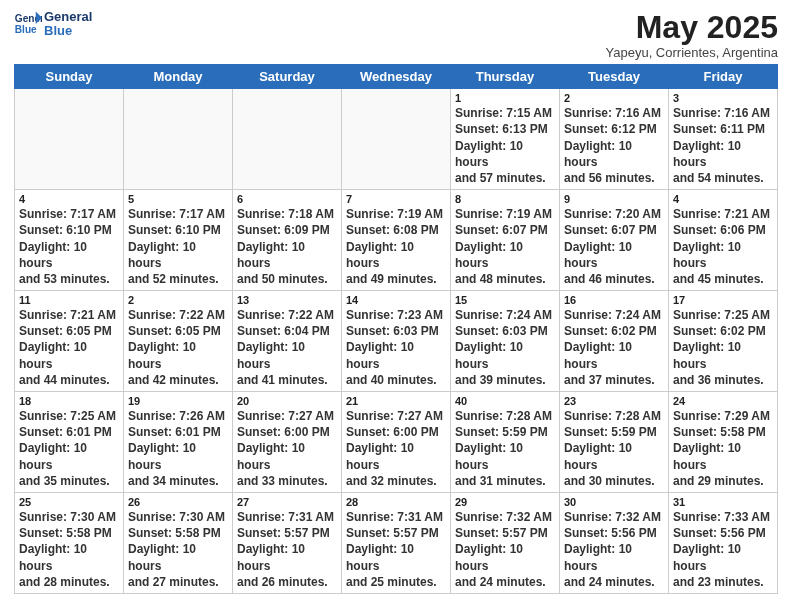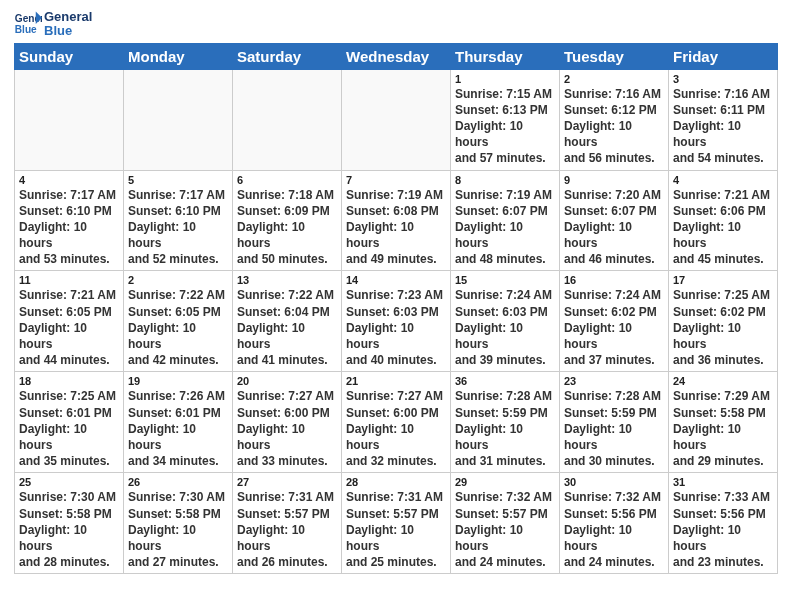--- a/index.html
+++ b/index.html
@@ -46,25 +46,25 @@
       color: #444;
     }
     .calendar {
       width: 100%;
       border-collapse: collapse;
       border: 1px solid #ccc;
     }
     .calendar th {
       background: #2a6ebb;
       color: #fff;
-      font-size: 15px;
+      font-size: 13px;
       font-weight: bold;
       padding: 4px 4px;
       border: 1px solid #2a6ebb;
-      text-align: left;
+      text-align: center;
     }
     .calendar td {
       border: 1px solid #ccc;
       vertical-align: top;
       padding: 3px 4px;
       font-size: 9.5px;
       color: #222;
       width: calc(100% / 7);
       height: 80px;
     }
@@ -95,20 +95,22 @@
         <text x="1" y="16" font-size="13" font-weight="bold" fill="#1a3a6b" font-family="Arial">General</text>
         <text x="1" y="30" font-size="13" font-weight="bold" fill="#2a6ebb" font-family="Arial">Blue</text>
         <polygon points="28,2 36,10 28,18" fill="#2a6ebb"></polygon>
       </svg>
       <div style="display:flex;flex-direction:column;line-height:1.1">
         <span style="font-size:13px;font-weight:bold;color:#1a3a6b;">General</span>
         <span style="font-size:13px;font-weight:bold;color:#2a6ebb;">Blue</span>
       </div>
     </div>
     <div class="title-block">
+      <div class="month-title">May 2025</div>
+      <div class="subtitle">Yapeyu, Corrientes, Argentina</div>
     </div>
   </div>
 
   <table class="calendar">
     <thead>
       <tr>
       <th>Sunday</th>
           <th>Monday</th>
           <th>Saturday</th>
           <th>Wednesday</th>
@@ -207,21 +209,21 @@
           </td>
           <td>
             <div class="day-num">20</div>
             <div class="day-info">Sunrise: 7:27 AM<br>Sunset: 6:00 PM<br>Daylight: 10 hours<br>and 33 minutes.</div>
           </td>
           <td>
             <div class="day-num">21</div>
             <div class="day-info">Sunrise: 7:27 AM<br>Sunset: 6:00 PM<br>Daylight: 10 hours<br>and 32 minutes.</div>
           </td>
           <td>
-            <div class="day-num">36</div>
+            <div class="day-num">40</div>
             <div class="day-info">Sunrise: 7:28 AM<br>Sunset: 5:59 PM<br>Daylight: 10 hours<br>and 31 minutes.</div>
           </td>
           <td>
             <div class="day-num">23</div>
             <div class="day-info">Sunrise: 7:28 AM<br>Sunset: 5:59 PM<br>Daylight: 10 hours<br>and 30 minutes.</div>
           </td>
           <td>
             <div class="day-num">24</div>
             <div class="day-info">Sunrise: 7:29 AM<br>Sunset: 5:58 PM<br>Daylight: 10 hours<br>and 29 minutes.</div>
           </td>

